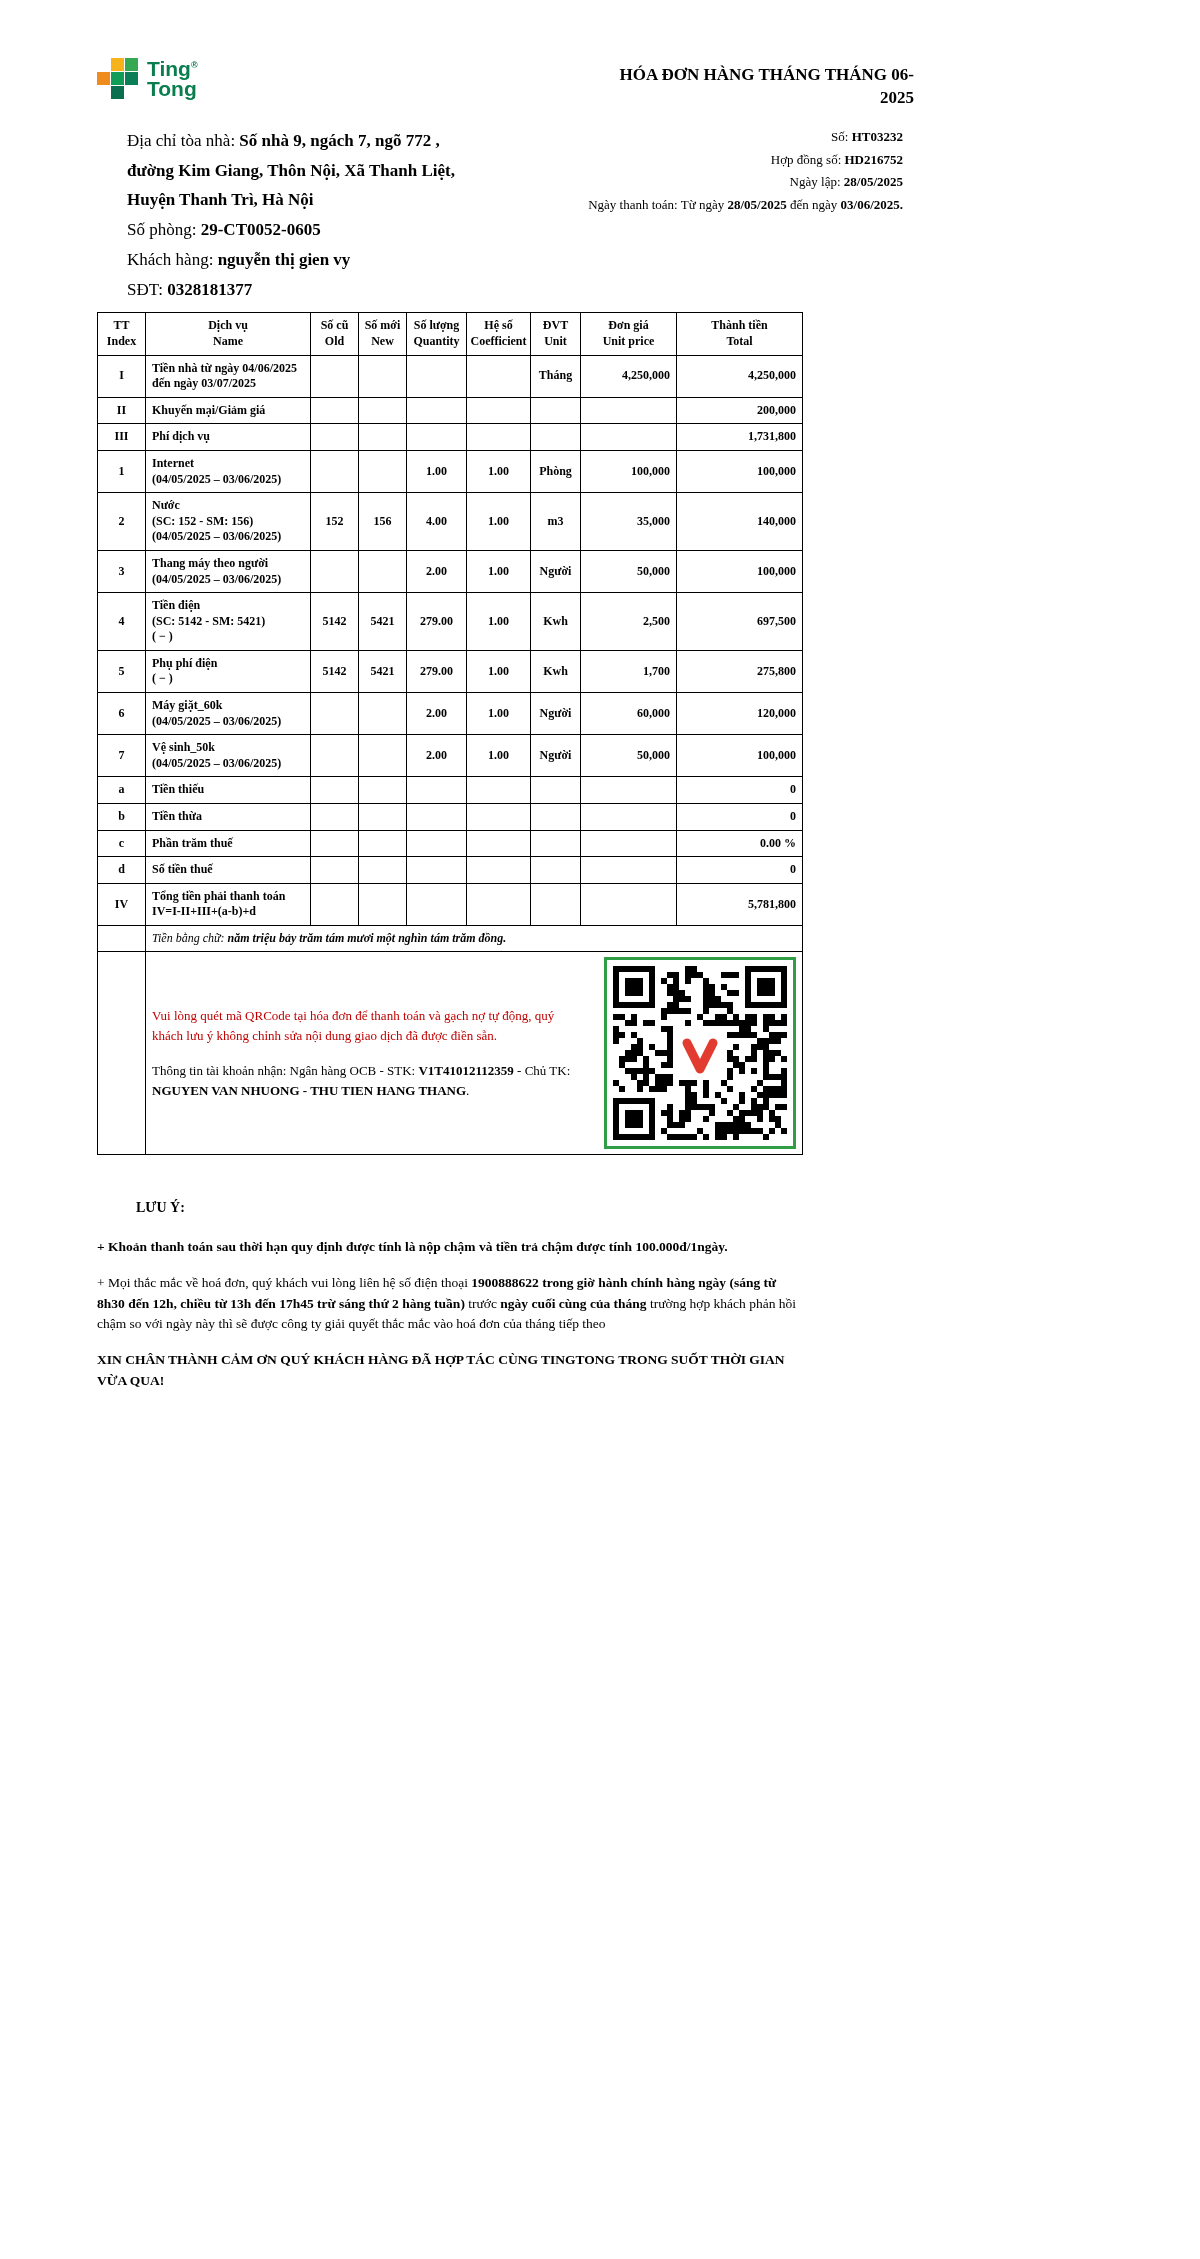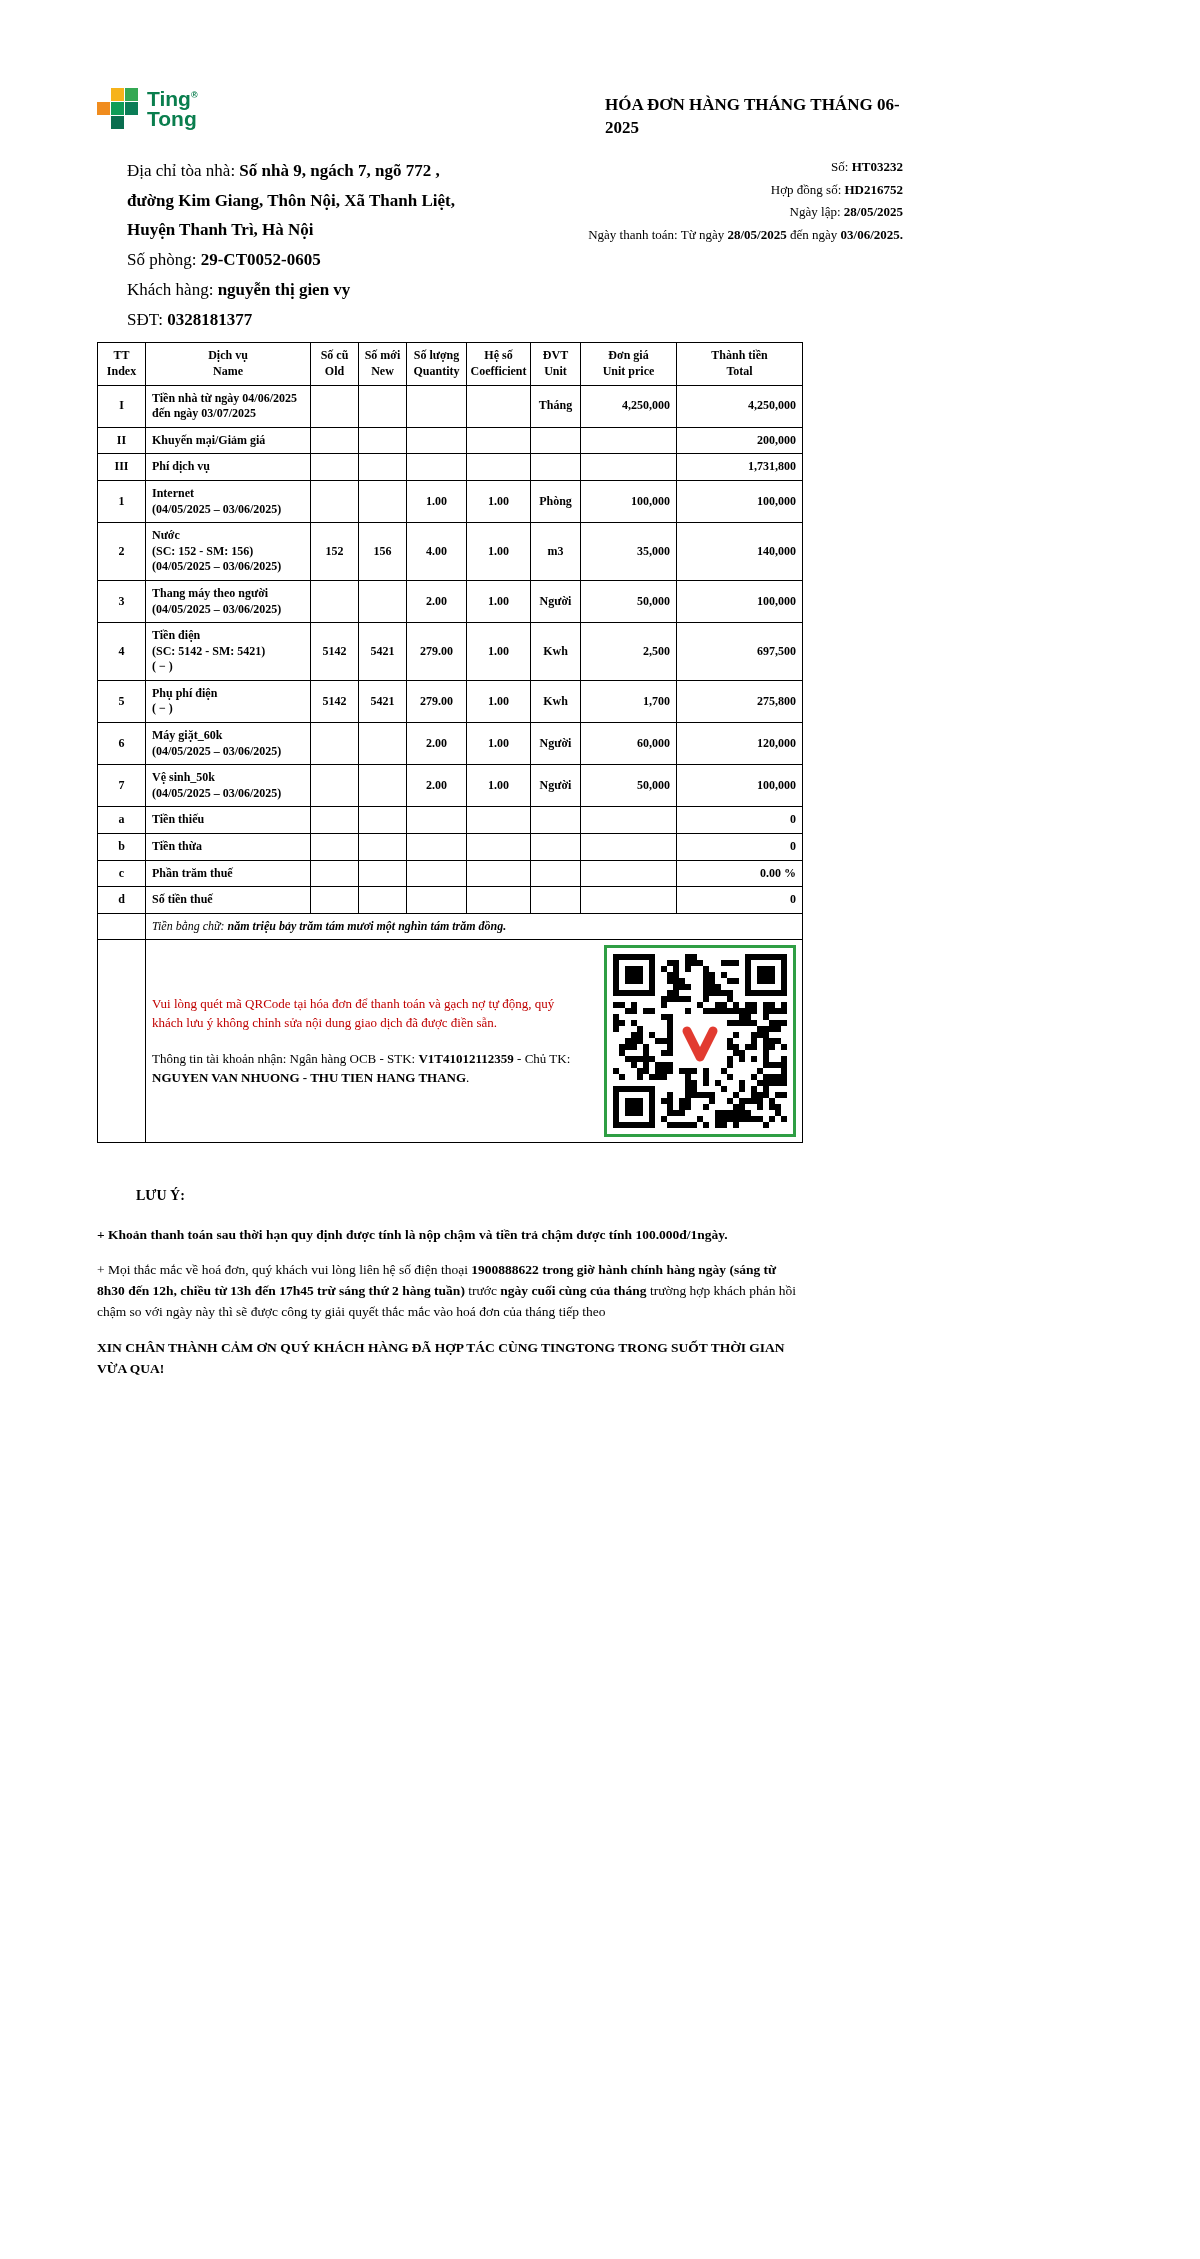--- a/index.html
+++ b/index.html
@@ -3,30 +3,30 @@
 <meta charset="utf-8">
 <title>Invoice</title>
 <style>
   * { margin:0; padding:0; box-sizing:border-box; }
   html,body { background:#ffffff; }
   body {
     width:1200px; min-height:2259px;
     font-family:"Liberation Serif","DejaVu Serif",serif;
     color:#000;
   }
-  .page { width:848px; margin-left:97px; padding-top:88px; }
+  .page { width:848px; margin-left:97px; padding-top:58px; }
 
   
   .header-row { display:flex; justify-content:space-between; align-items:flex-start; }
   .logo { display:flex; gap:9px; align-items:center; }
   .logo-grid { display:grid; grid-template-columns:repeat(3,13px); grid-template-rows:repeat(3,13px); gap:1px; }
   .sq { width:13px; height:13px; }
   .logo-text { font-family:"Liberation Sans","DejaVu Sans",sans-serif; font-weight:bold; font-size:21px; line-height:0.95; color:#0a7e4e; }
   .reg { font-size:9px; vertical-align:super; }
-  .doc-title { max-width:300px; margin-right:40px; font-weight:bold; font-size:17px; line-height:1.35; margin-top:6px; }
+  .doc-title { max-width:300px; margin-right:31px; text-align:right; font-weight:bold; font-size:17px; line-height:1.35; margin-top:6px; }
 
   .info-row { display:flex; margin-top:16px; }
   .info-left { width:358px; font-size:17px; line-height:1.75;margin-left:30px; }
   .info-right { flex:1; text-align:right; padding-right:42px; font-size:13px; line-height:1.75; white-space:nowrap; }
   b,.b { font-weight:bold; }
 
   
   table.invoice { border-collapse:collapse; width:706px; margin-top:8px; font-size:12px; table-layout:fixed; }
   table.invoice th, table.invoice td { border:1px solid #000; padding:5px 6px; vertical-align:middle; }
   table.invoice thead th { font-weight:bold; text-align:center; line-height:1.3; padding:5px 2px; }
@@ -329,20 +329,34 @@
           <td class="c-name">
             <div>Số tiền thuế</div>
           </td>
           <td class="c-num"></td>
           <td class="c-num"></td>
           <td class="c-num"></td>
           <td class="c-num"></td>
           <td class="c-unit"></td>
           <td class="c-money"></td>
           <td class="c-money">0</td>
+        </tr>
+        <tr>
+          <td class="c-tt">IV</td>
+          <td class="c-name">
+            <div>Tổng tiền phải thanh toán</div>
+            <div>IV=I-II+III+(a-b)+d</div>
+          </td>
+          <td class="c-num"></td>
+          <td class="c-num"></td>
+          <td class="c-num"></td>
+          <td class="c-num"></td>
+          <td class="c-unit"></td>
+          <td class="c-money"></td>
+          <td class="c-money">5,781,800</td>
         </tr>
       </tbody>
     <tbody>
       <tr>
         <td class="c-tt"></td>
         <td colspan="8" class="words-cell">
           <span>Tiền bằng chữ: </span><span class="bi">năm triệu bảy trăm tám mươi một nghìn tám trăm đồng.</span>
         </td>
       </tr>
       <tr>

